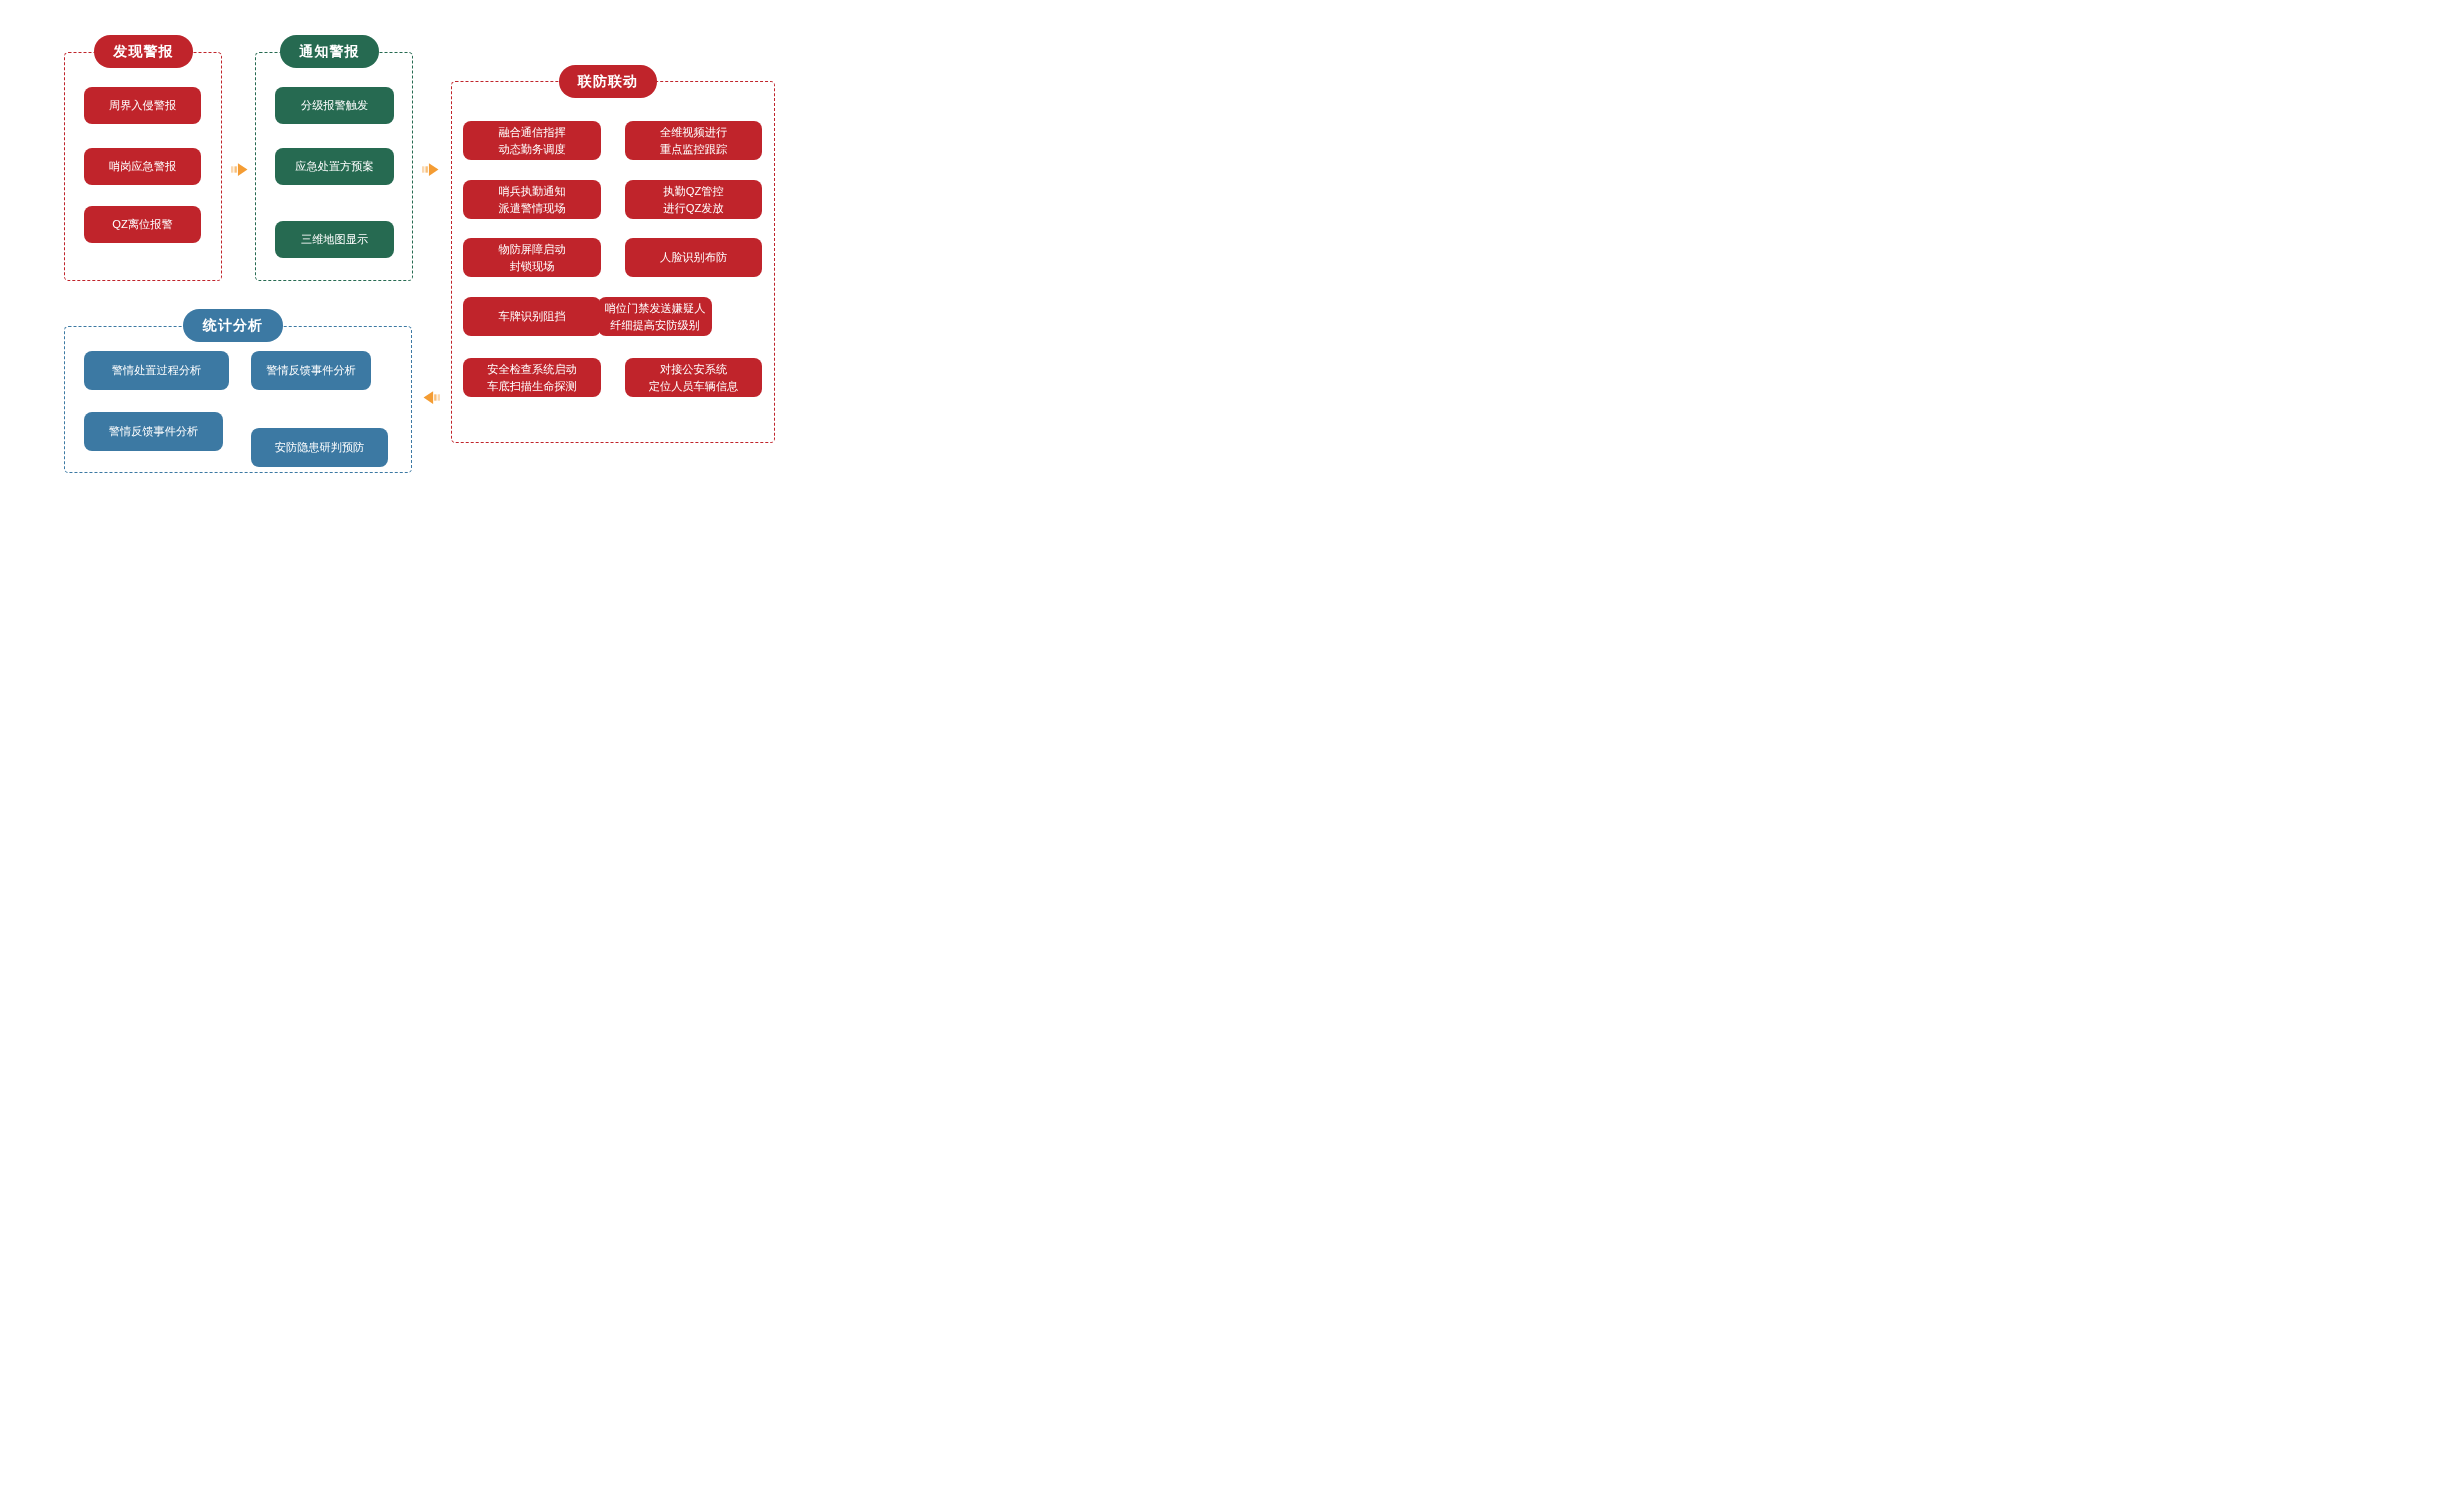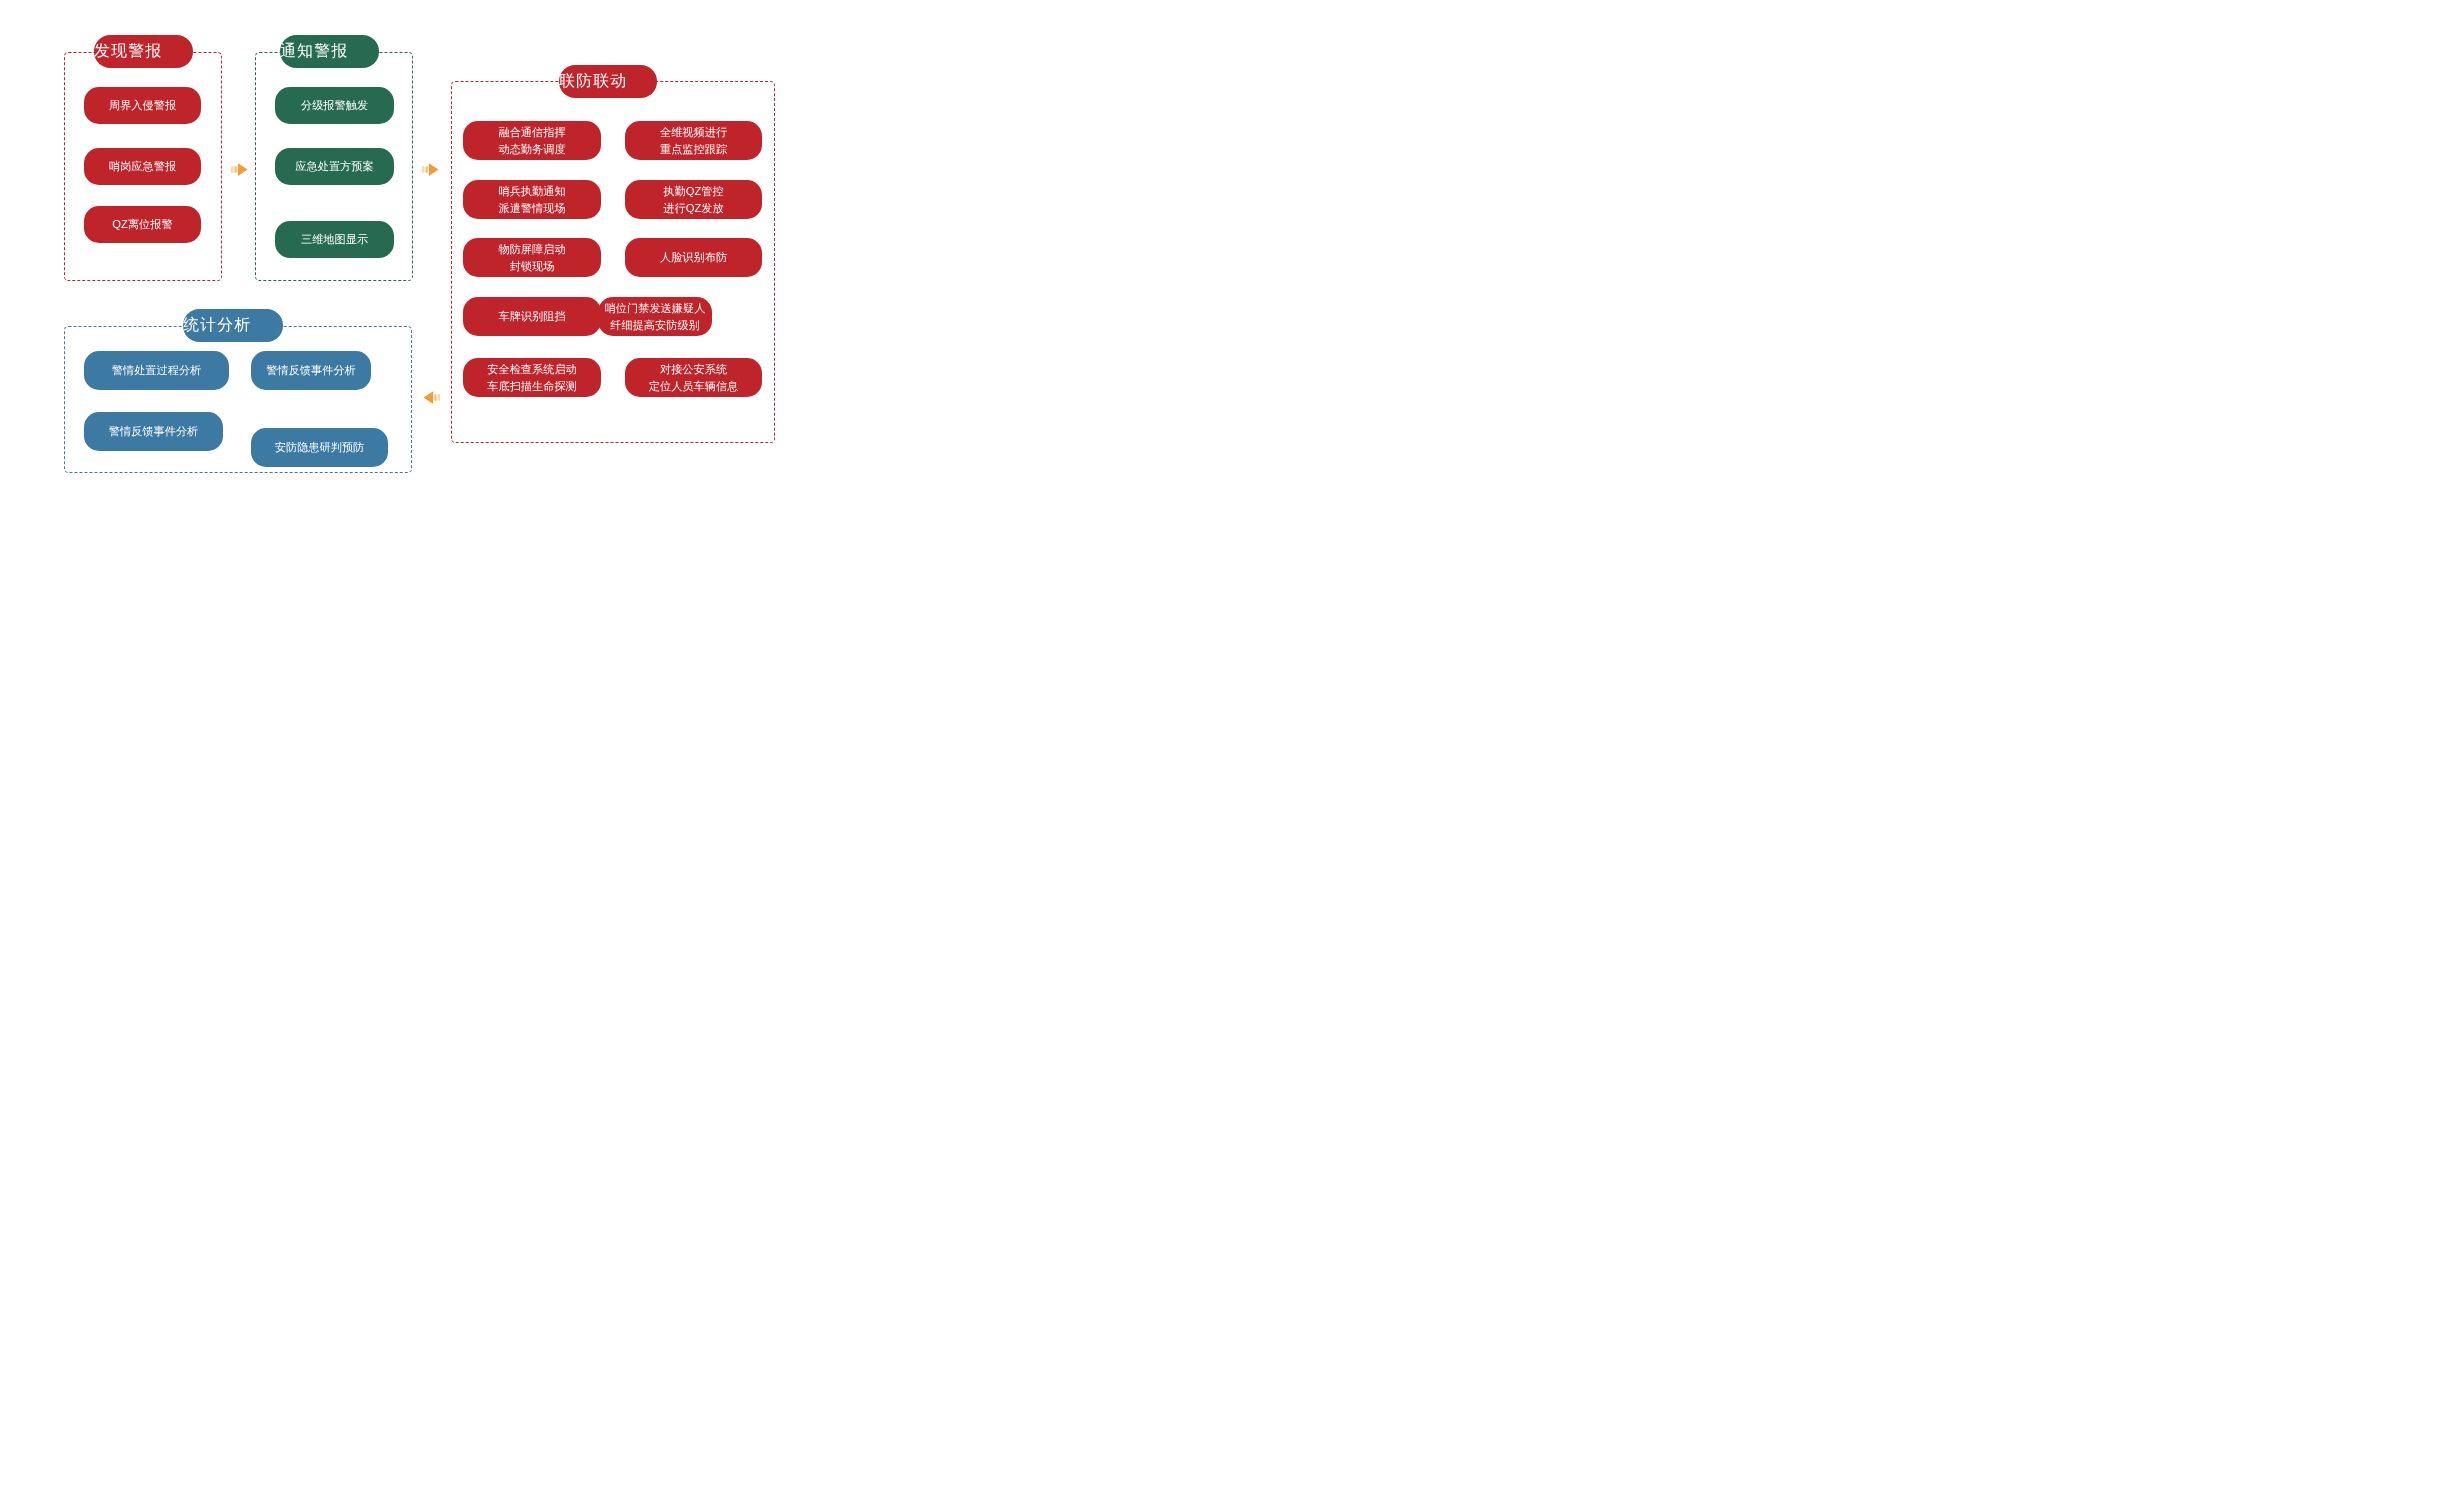--- a/index.html
+++ b/index.html
@@ -24,31 +24,31 @@
     background:transparent;
   }
   .sec-red{border-color:var(--red);}
   .sec-green{border-color:var(--green);}
   .sec-blue{border-color:var(--blue);}
   .pill{
     position:absolute;
     z-index:2;
     border-radius:16.3px;
     color:#fff;
-    font-weight:normal;
-    font-size:16px;
+    font-weight:bold;
+    font-size:14px;
     letter-spacing:1.1px;
     display:flex;
     align-items:center;
-    justify-content:flex-start;
+    justify-content:center;
   }
   .node{
     position:absolute;
     z-index:1;
-    border-radius:15px;
+    border-radius:8px;
     color:#fff;
     font-size:11.2px;
     line-height:17px;
     display:flex;
     flex-direction:column;
     align-items:center;
     justify-content:center;
     text-align:center;
   }
   .bg-red{background:var(--red);}

